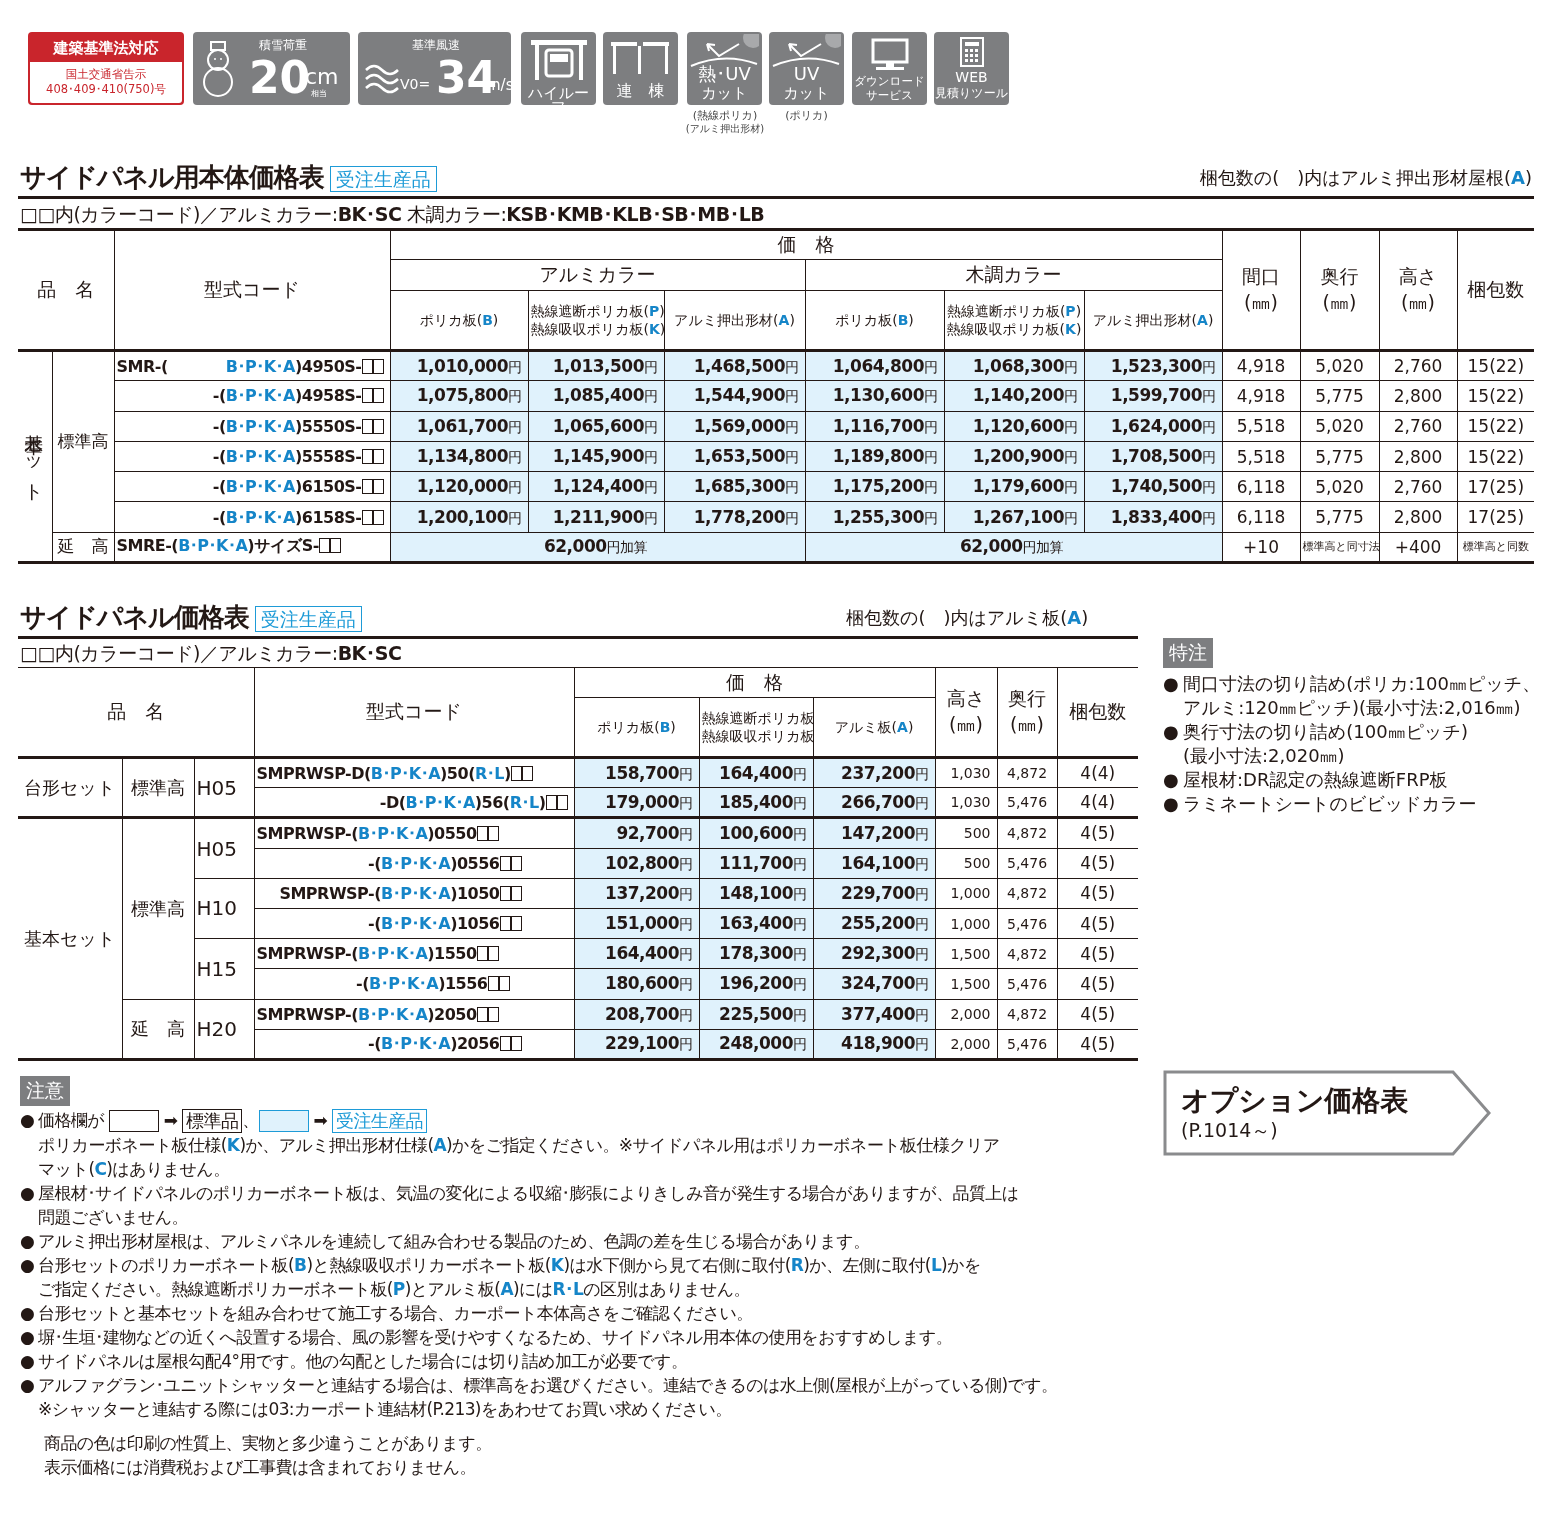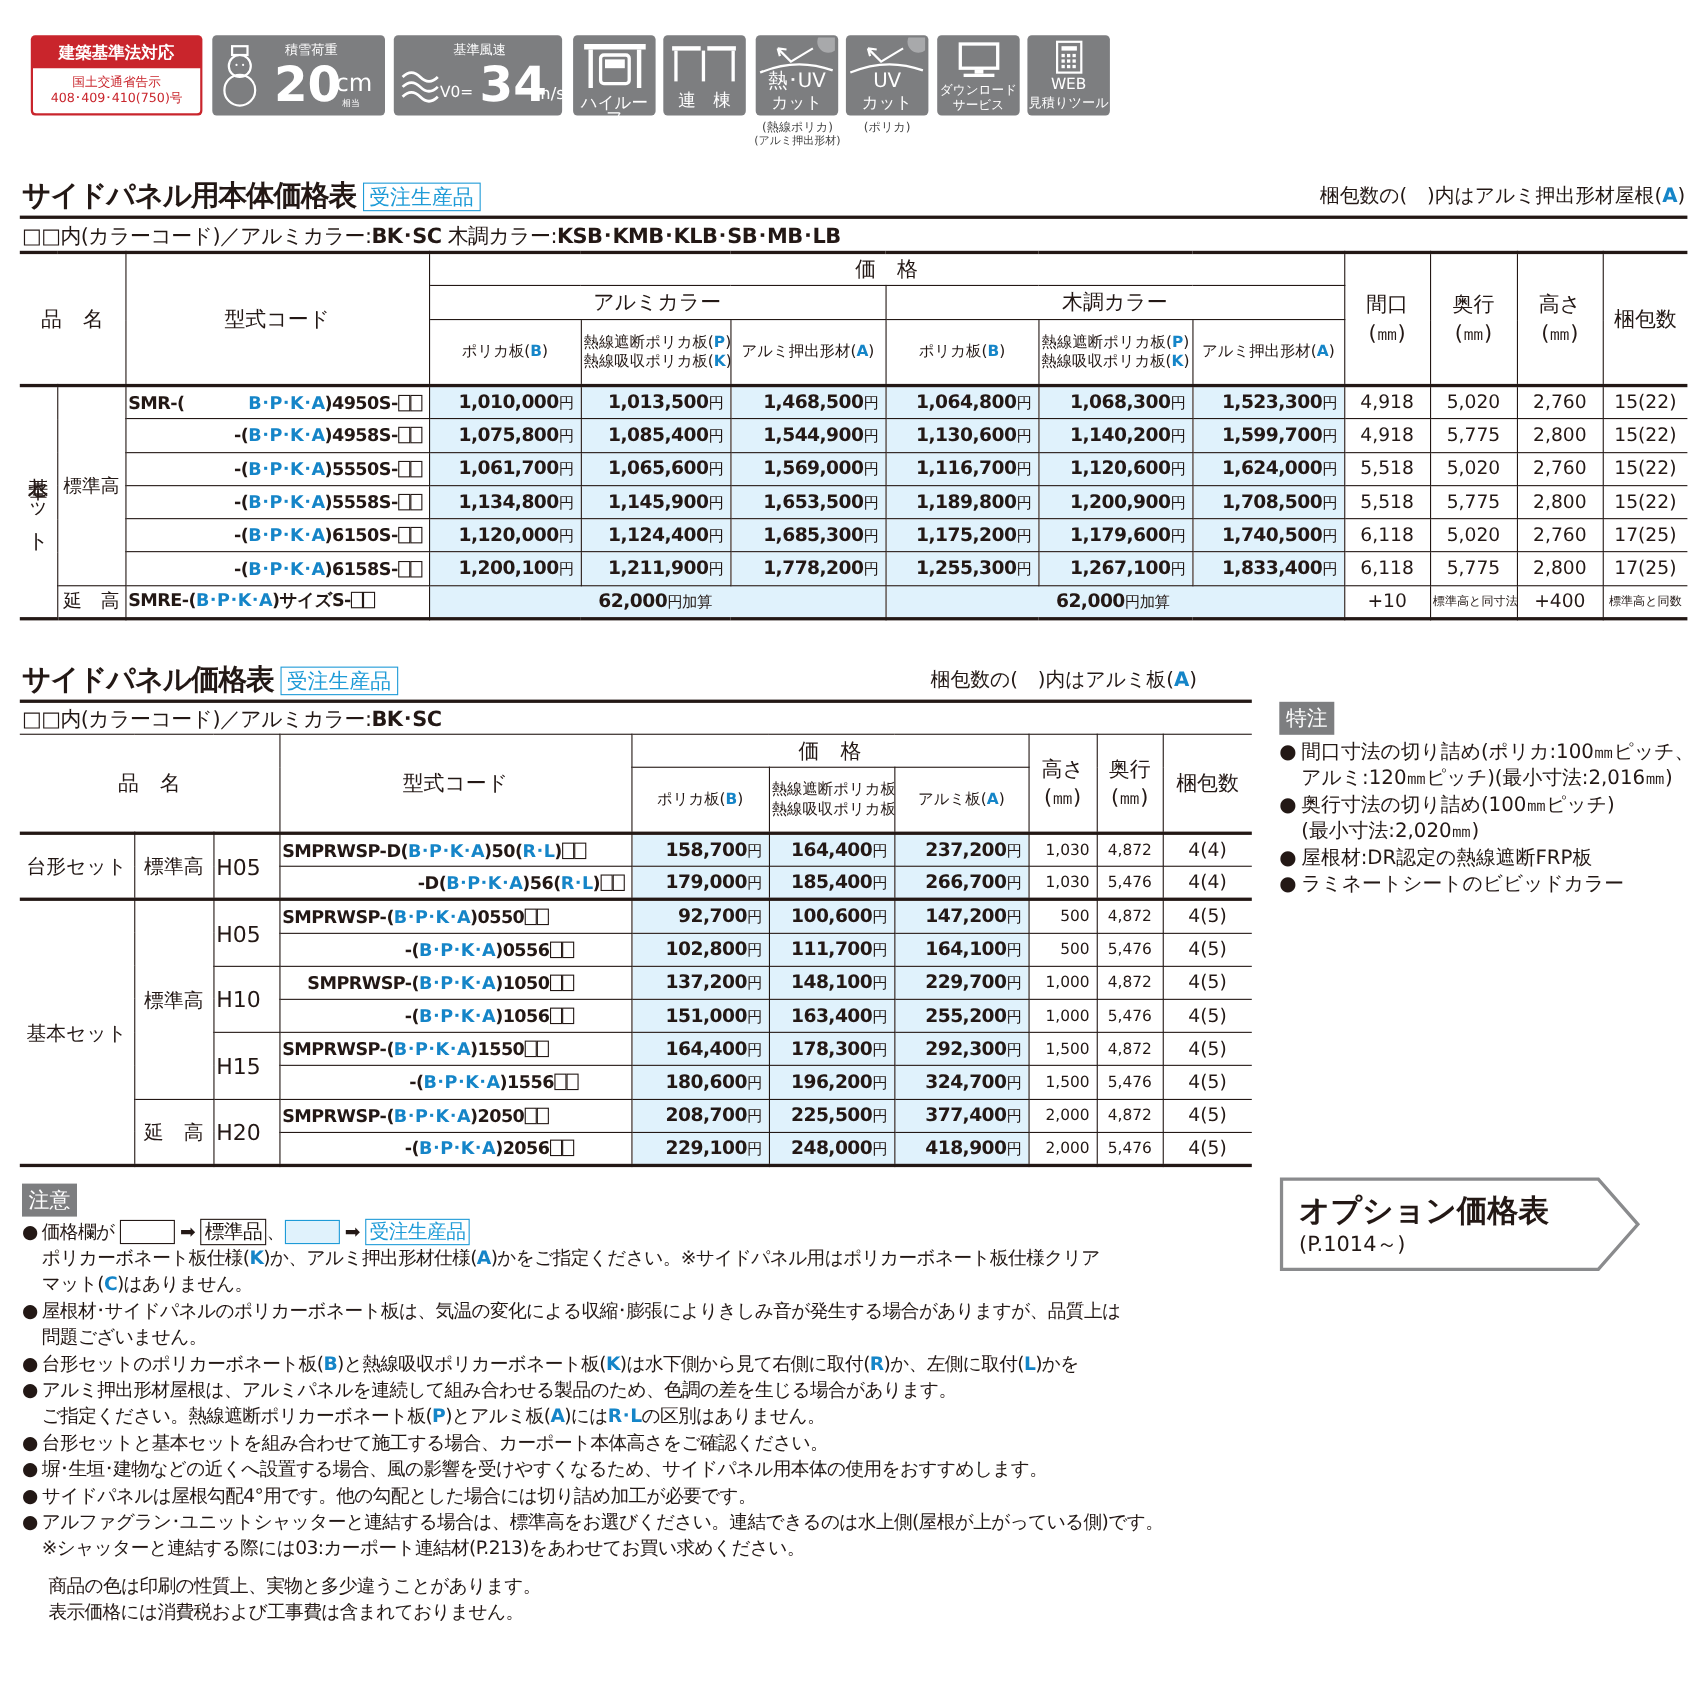--- a/index.html
+++ b/index.html
@@ -429,21 +429,21 @@
         <td rowspan="2" style="font-size:20px;text-align:left">H15</td>
         <td class="code" style="text-align:left;padding-right:52px">SMPRWSP-(<span class="bl">B･P･K･A</span>)1550<span class="box2"></span><span class="box2"></span></td>
         <td class="price">164,400<span class="yen">円</span></td>
         <td class="price">178,300<span class="yen">円</span></td>
         <td class="price">292,300<span class="yen">円</span></td>
         <td class="num-sm" style="text-align:right;padding-right:6px">1,500</td>
         <td class="num-sm">4,872</td>
         <td class="num noside-r">4(5)</td>
       </tr>
       <tr style="height:30.2px" class="">
-        <td class="code" style="text-align:right;padding-right:48px">-(<span class="bl">B･P･K･A</span>)1556<span class="box2"></span><span class="box2"></span></td>
+        <td class="code" style="text-align:right;padding-right:64px">-(<span class="bl">B･P･K･A</span>)1556<span class="box2"></span><span class="box2"></span></td>
         <td class="price">180,600<span class="yen">円</span></td>
         <td class="price">196,200<span class="yen">円</span></td>
         <td class="price">324,700<span class="yen">円</span></td>
         <td class="num-sm" style="text-align:right;padding-right:6px">1,500</td>
         <td class="num-sm">5,476</td>
         <td class="num noside-r">4(5)</td>
       </tr>
       <tr style="height:30.2px" class="">
         <td rowspan="2" style="font-size:18px">延　高</td>
         <td rowspan="2" style="font-size:20px;text-align:left">H20</td>
@@ -489,22 +489,22 @@
 
 <div class="abs" style="left:20px;top:1076px;width:1125px">
   <div class="gray-hd">注意</div>
   <div class="notes" style="margin-top:2px">
     <div class="item"><span>価格欄が</span> <span class="white-box"></span> <span>➡</span> <span class="std-box">標準品</span><span>、</span><span class="blue-box"></span> <span>➡</span> <span class="ord-box">受注生産品</span></div>
     <div id="cautionlist">
         <div class="cont">ポリカーボネート板仕様(<span class="blue">K</span>)か、アルミ押出形材仕様(<span class="blue">A</span>)かをご指定ください。※サイドパネル用はポリカーボネート板仕様クリア</div>
         <div class="cont">マット(<span class="blue">C</span>)はありません。</div>
         <div class="item">屋根材･サイドパネルのポリカーボネート板は、気温の変化による収縮･膨張によりきしみ音が発生する場合がありますが、品質上は</div>
         <div class="cont">問題ございません。</div>
+        <div class="item">アルミ押出形材屋根は、アルミパネルを連続して組み合わせる製品のため、色調の差を生じる場合があります。</div>
         <div class="item">台形セットのポリカーボネート板(<span class="blue">B</span>)と熱線吸収ポリカーボネート板(<span class="blue">K</span>)は水下側から見て右側に取付(<span class="blue">R</span>)か、左側に取付(<span class="blue">L</span>)かを</div>
-        <div class="item">アルミ押出形材屋根は、アルミパネルを連続して組み合わせる製品のため、色調の差を生じる場合があります。</div>
         <div class="cont">ご指定ください。熱線遮断ポリカーボネート板(<span class="blue">P</span>)とアルミ板(<span class="blue">A</span>)には<span class="blue">R･L</span>の区別はありません。</div>
         <div class="item">台形セットと基本セットを組み合わせて施工する場合、カーポート本体高さをご確認ください。</div>
         <div class="item">塀･生垣･建物などの近くへ設置する場合、風の影響を受けやすくなるため、サイドパネル用本体の使用をおすすめします。</div>
         <div class="item">サイドパネルは屋根勾配4°用です。他の勾配とした場合には切り詰め加工が必要です。</div>
         <div class="item">アルファグラン･ユニットシャッターと連結する場合は、標準高をお選びください。連結できるのは水上側(屋根が上がっている側)です。</div>
         <div class="cont">※シャッターと連結する際には03:カーポート連結材(P.213)をあわせてお買い求めください。</div>
       </div>
   </div>
   <div class="notes" style="margin-top:10px;padding-left:24px">
     <div>商品の色は印刷の性質上、実物と多少違うことがあります。</div>

